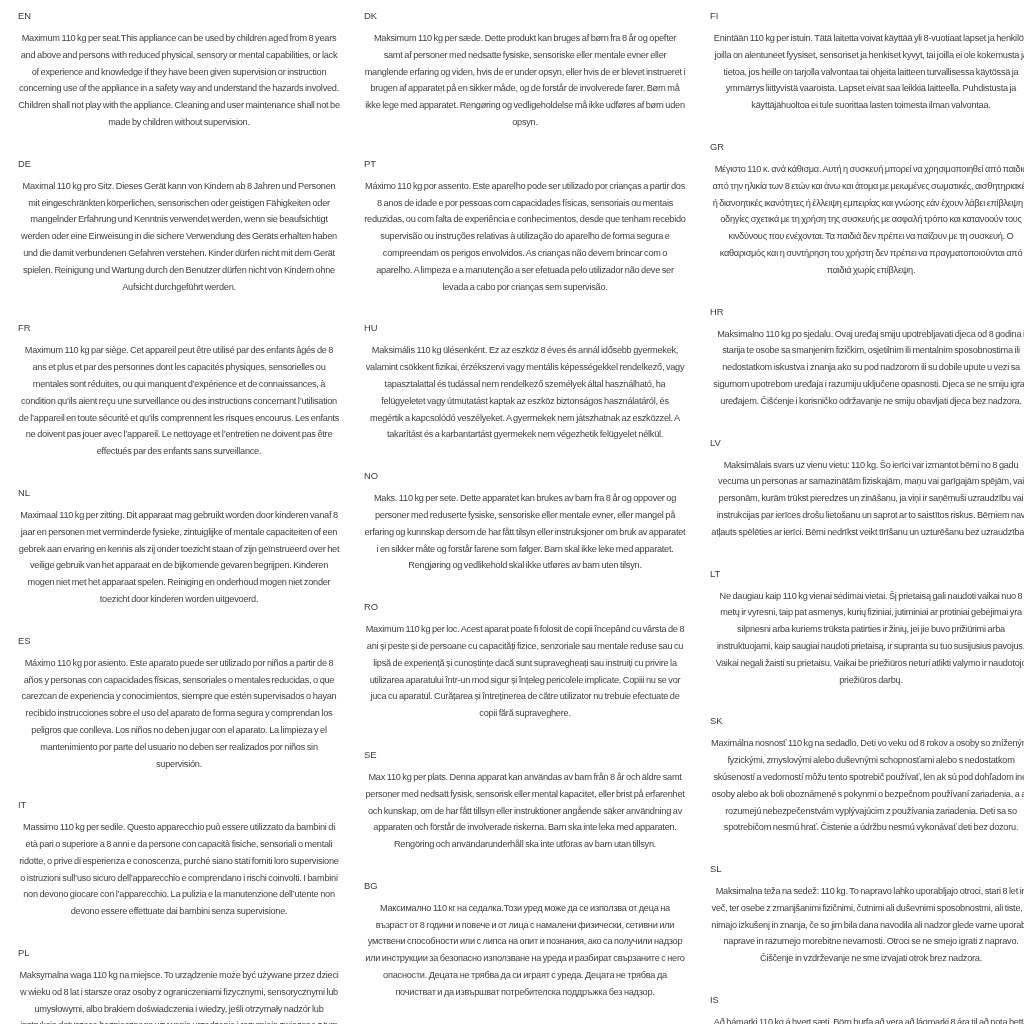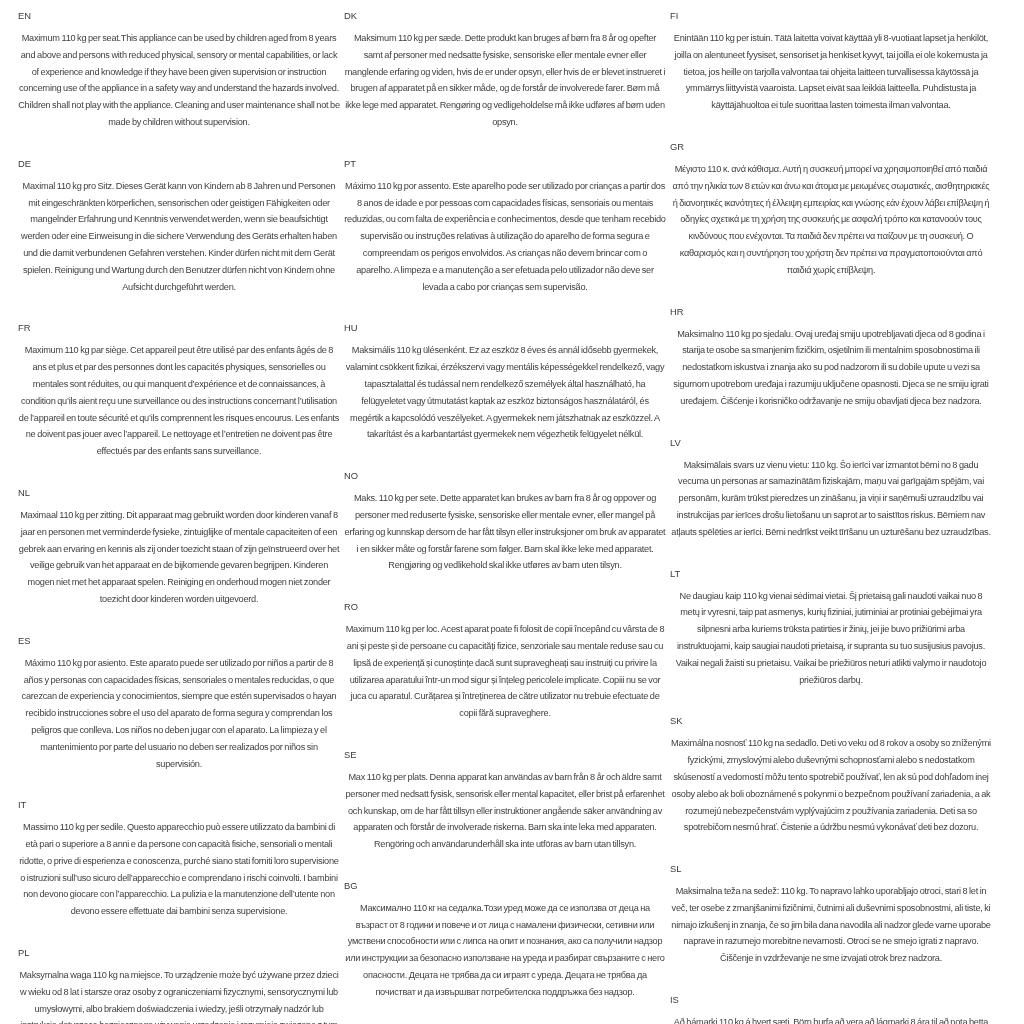--- a/index.html
+++ b/index.html
@@ -9,21 +9,21 @@
     width: 1024px;
     height: 1024px;
     overflow: hidden;
   }
   .page {
     box-sizing: border-box;
     width: 1024px;
     height: 1024px;
     padding: 10px 12px 0 18px;
     display: flex;
-    gap: 4px;
+    gap: 24px;
     font-family: "Liberation Sans", sans-serif;
     color: #3f3f3f;
   }
   .column {
     width: 322px;
     flex: 0 0 322px;
   }
   .lang-section {
     margin-bottom: 27px;
   }

